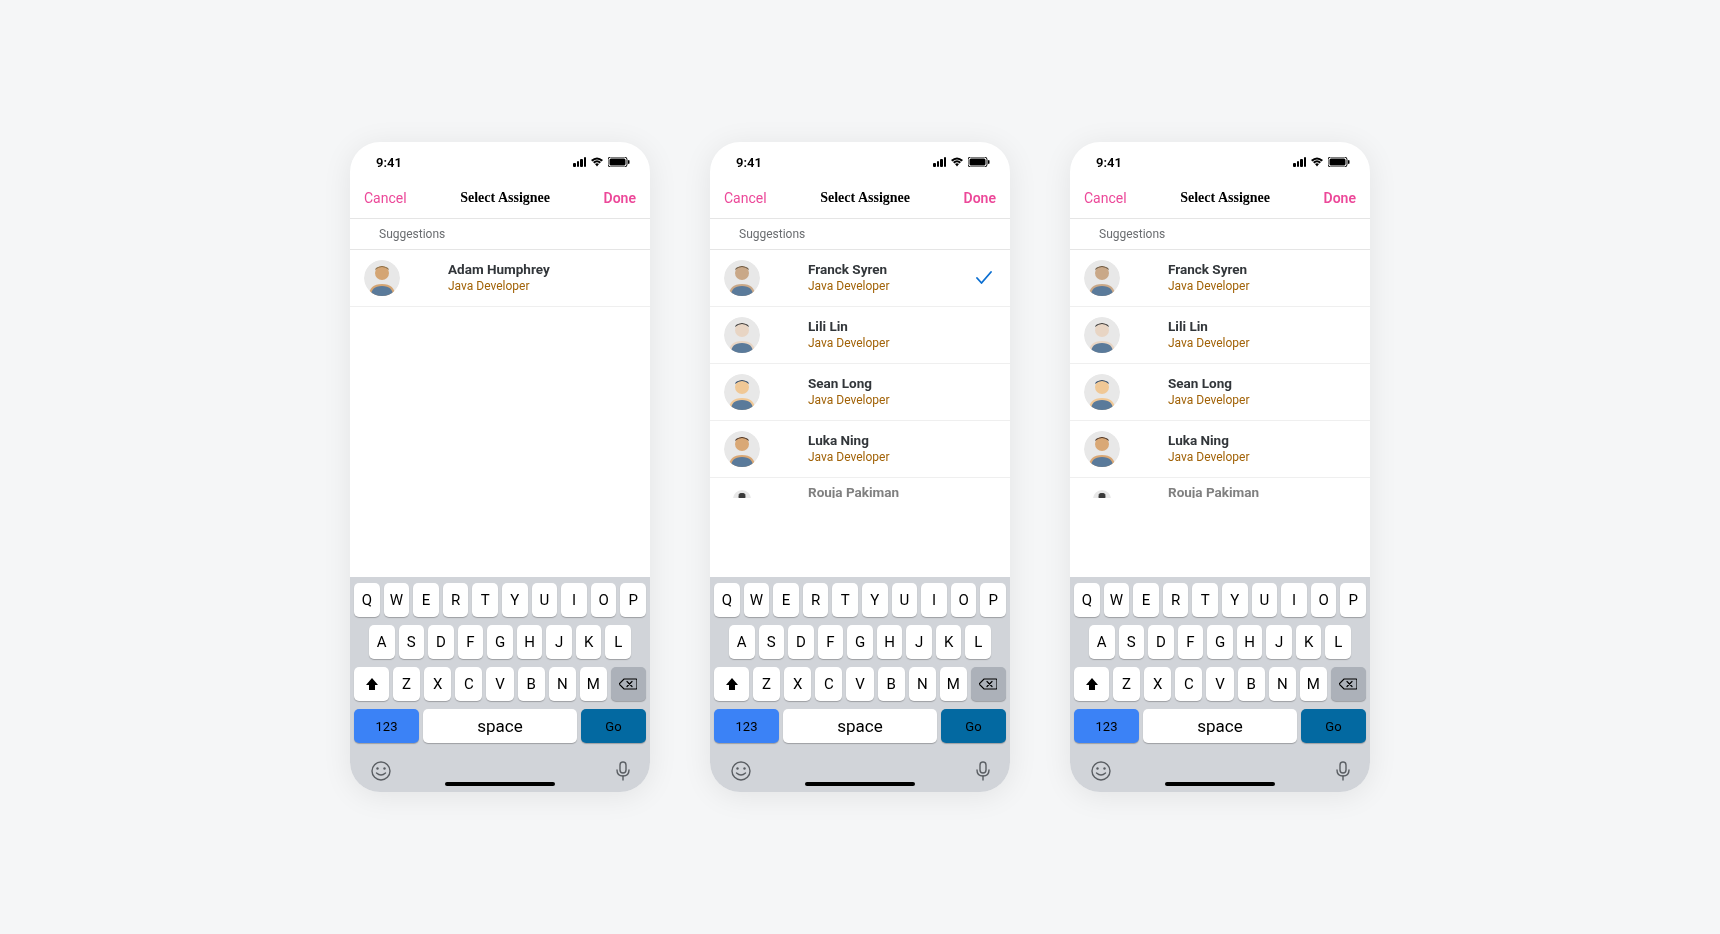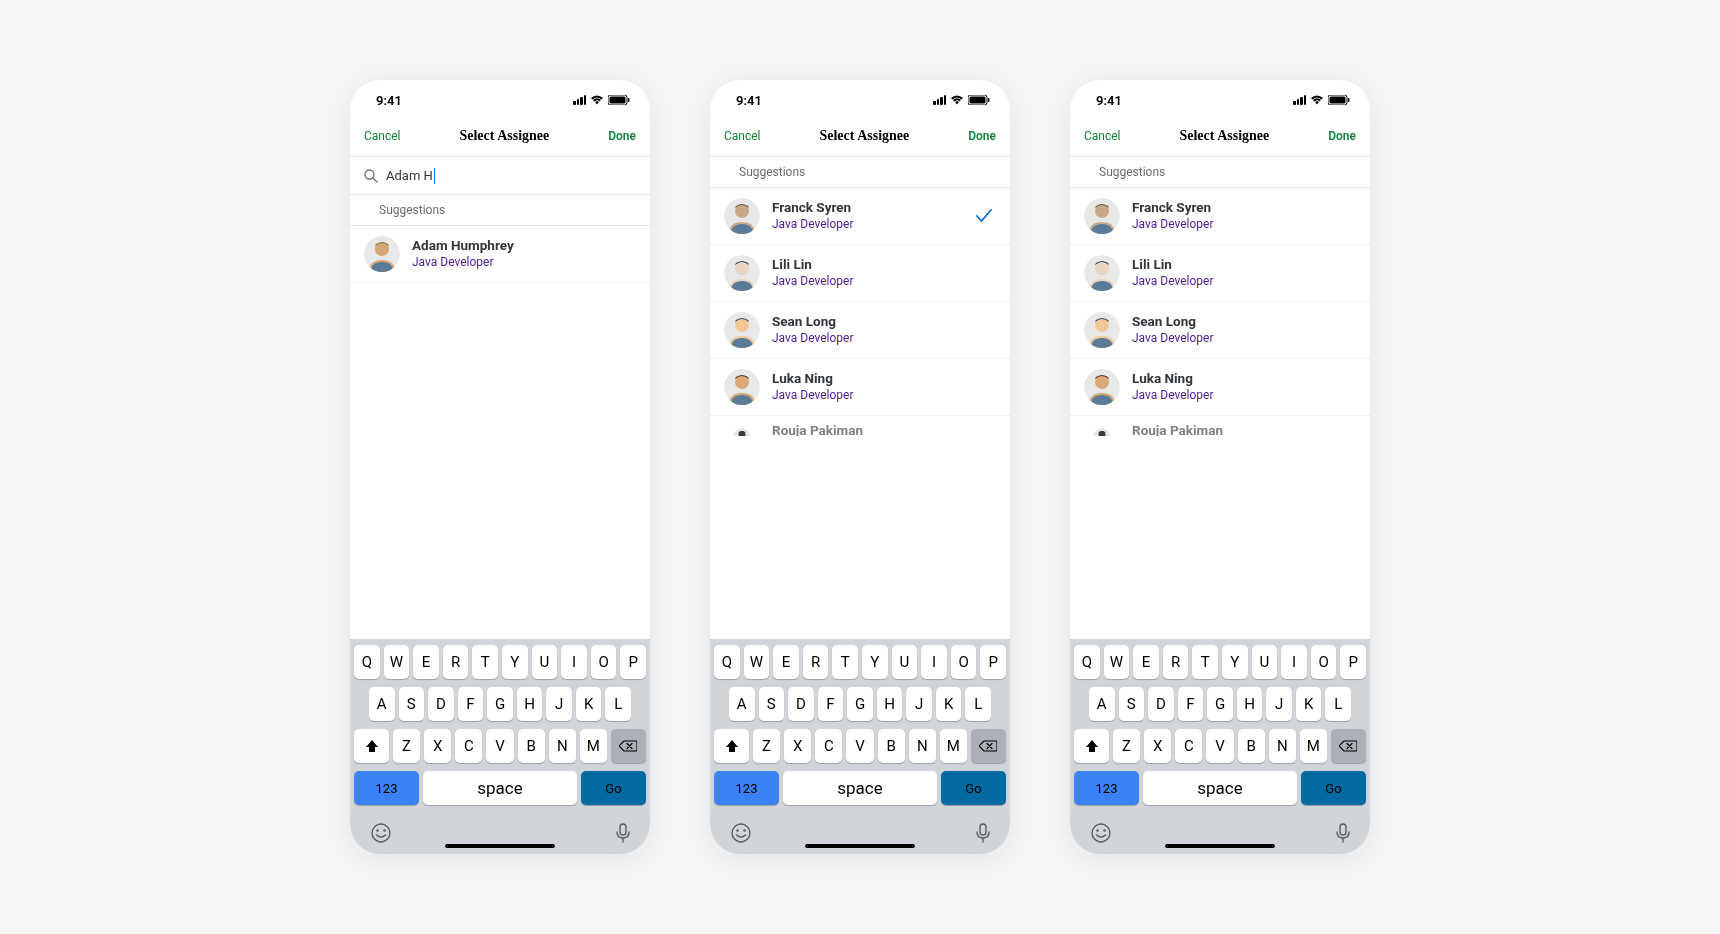--- a/index.html
+++ b/index.html
@@ -8,21 +8,21 @@
     font-family: -apple-system, BlinkMacSystemFont, "Segoe UI", Roboto, sans-serif;
     width: 1720px;
     height: 934px;
     display: flex;
     justify-content: center;
     align-items: center;
     gap: 60px;
   }
   .phone {
     width: 300px;
-    height: 774px;
+    height: 650px;
     background: #fff;
     border-radius: 30px;
     box-shadow: 0 4px 30px rgba(0,0,0,0.08);
     overflow: hidden;
     display: flex;
     flex-direction: column;
     position: relative;
   }
   .status-bar {
     height: 40px;
@@ -36,21 +36,21 @@
   .status-right { display:flex; align-items:center; gap:4px; }
   .signal { display:inline-flex; align-items:flex-end; gap:1px; }
   .signal span { width:2.5px; background:#000; border-radius:1px; }
   .signal span:nth-child(1){height:4px;} .signal span:nth-child(2){height:6px;}
   .signal span:nth-child(3){height:8px;} .signal span:nth-child(4){height:10px;}
   .wifi-ic, .batt-ic { display:inline-block; }
   .nav-bar {
     display:flex; align-items:center; justify-content:space-between;
     padding: 8px 14px 12px; border-bottom:1px solid #e5e5e5;
   }
-  .nav-cancel, .nav-done { color:#15803d; font-size:12px; cursor:pointer; }
+  .nav-cancel, .nav-done { color:#ec4899; font-size:14px; cursor:pointer; }
   .nav-done { font-weight:600; }
   .nav-title { font-size:14px; font-weight:700; color:#000;font-family:Liberation Serif, serif; }
   .search-bar {
     display:flex; align-items:center; padding:0 14px; height:38px;
     border-bottom:1px solid #e5e5e5; gap:8px;
   }
   .search-bar svg { flex-shrink:0; }
   .search-text { font-size:13px; display:flex; align-items:center; }
   .search-normal { color:#32363a; }
   .search-blue { color:#0a6ed1; }
@@ -61,23 +61,23 @@
   }
   .list { flex:1; overflow:hidden; background:#fff; }
   .row {
     display:flex; align-items:center; padding:10px 14px;
     border-bottom:1px solid #efefef; gap:12px; position:relative;
   }
   .avatar {
     width:36px; height:36px; border-radius:50%; flex-shrink:0;
     display:flex; align-items:center; justify-content:center; overflow:hidden;
   }
-  .row-text { flex:1; }
+  .row-text { flex:1;margin-left:36px; }
   .row-name { font-size:13.5px; font-weight:700; color:#32363a; line-height:1.3; }
-  .row-role { font-size:12px; color:#4c1d95; line-height:1.3; }
+  .row-role { font-size:12px; color:#a16207; line-height:1.3; }
   .check { color:#0a6ed1; position:absolute; right:18px; }
   .row.partial .avatar { width:36px; height:18px; border-radius:18px 18px 0 0; align-self:flex-start; margin-top:2px; }
   .row.partial { padding-bottom:0; border-bottom:none; height:20px; overflow:hidden; }
   .keyboard {
     background:#d1d4d9; padding:6px 4px 0; height:215px;
     display:flex; flex-direction:column;
   }
   .krow { display:flex; gap:4px; margin-bottom:8px; justify-content:center; }
   .key {
     background:#fff; border-radius:5px; height:34px; flex:1;
@@ -124,27 +124,20 @@
             <rect x="0" y="0" width="19" height="10" rx="2.5" fill="none" stroke="#000" stroke-width="1"></rect>
             <rect x="1.5" y="1.5" width="16" height="7" rx="1.5" fill="#000"></rect>
             <rect x="20" y="3" width="1.5" height="4" rx="1" fill="#000"></rect>
           </svg>
     </span>
   </div>
     <div class="nav-bar">
     <span class="nav-cancel">Cancel</span>
     <span class="nav-title">Select Assignee</span>
     <span class="nav-done">Done</span>
-  </div>
-    <div class="search-bar">
-    <svg width="14" height="14" viewBox="0 0 14 14">
-          <circle cx="5.5" cy="5.5" r="4.5" fill="none" stroke="#6a6d70" stroke-width="1.3"></circle>
-          <line x1="9" y1="9" x2="13" y2="13" stroke="#6a6d70" stroke-width="1.3" stroke-linecap="round"></line>
-        </svg>
-    <span class="search-text search-normal">Adam H<span class="cursor"></span></span>
   </div>
     <div class="section-header">Suggestions</div>
     <div class="list">
       <div class="row">
     <div class="avatar">
             <svg viewBox="0 0 36 36">
               <circle cx="18" cy="18" r="18" fill="#e8e8e8"></circle>
               <circle cx="18" cy="13" r="7" fill="#d4a574"></circle>
               <path d="M11 10 Q18 4 25 10 Q25 7 18 6 Q11 7 11 10" fill="#8b6f47"></path>
               <path d="M5 36 Q5 24 18 24 Q31 24 31 36 Z" fill="#d4a574"></path>

